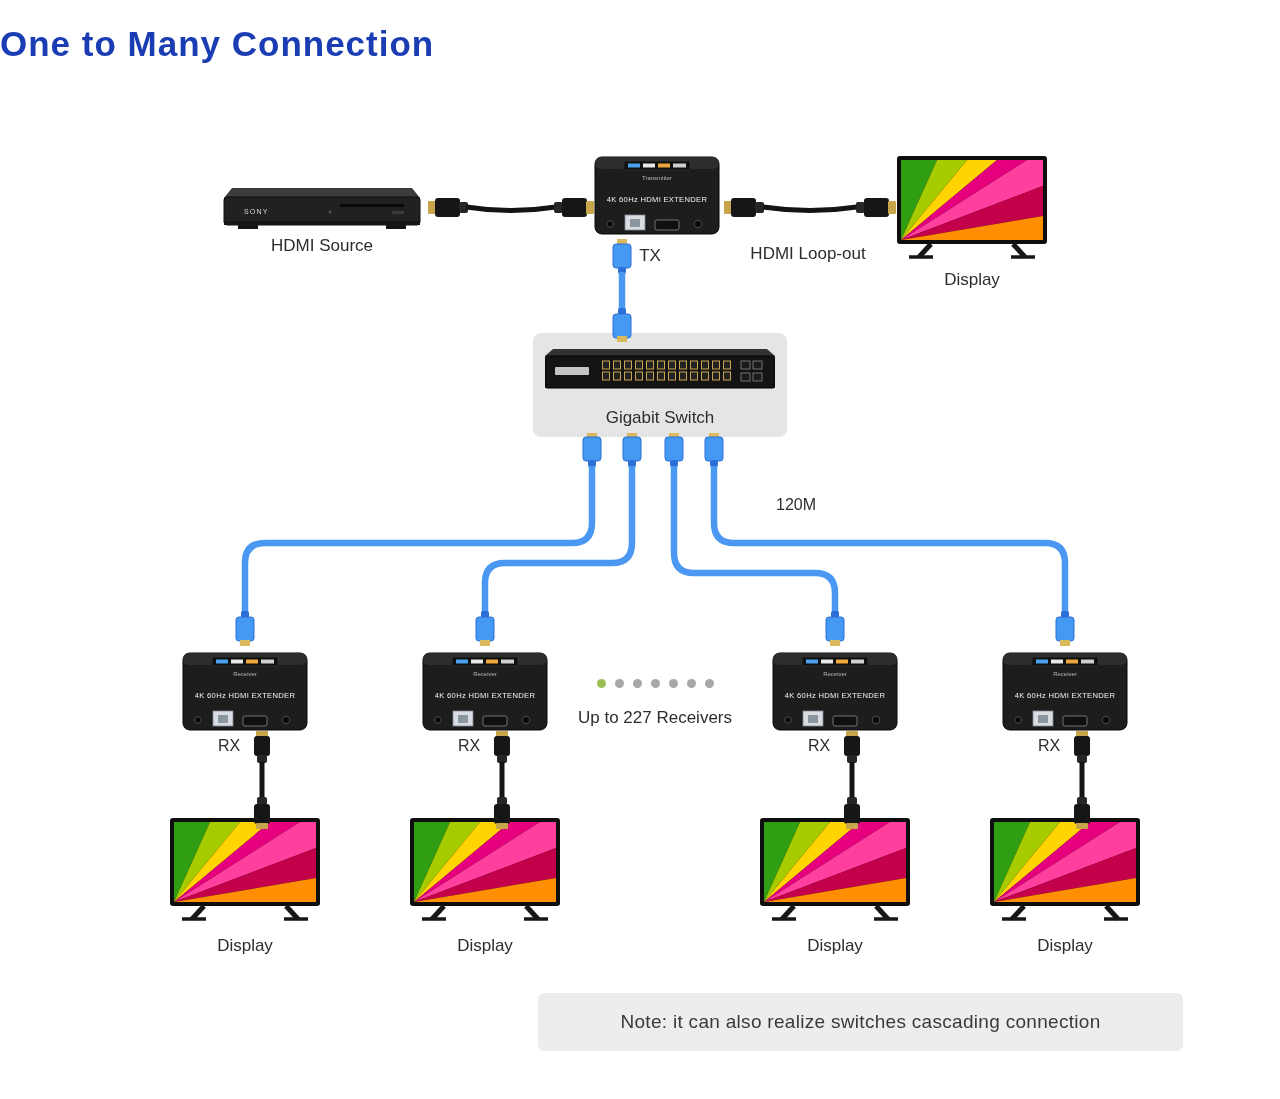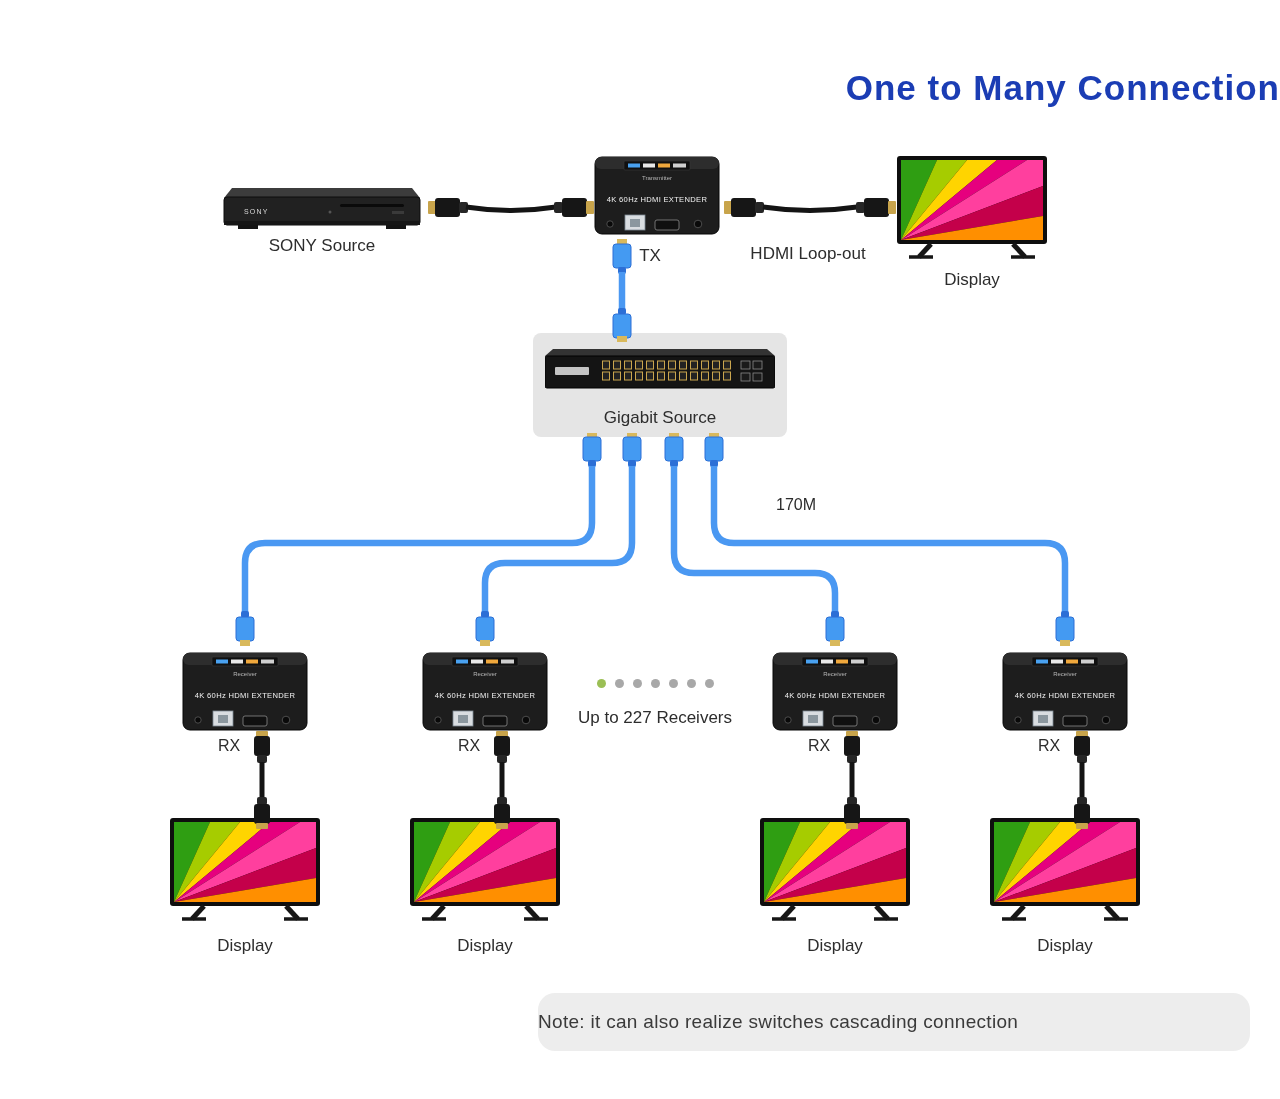--- a/index.html
+++ b/index.html
@@ -1,28 +1,28 @@
 <!DOCTYPE html>
 <html><head>
 <meta charset="utf-8">
 <style>
   html,body{margin:0;padding:0;background:#fff;font-family:"Liberation Sans",sans-serif;}
   .canvas{position:relative;width:1280px;height:1099px;background:#fff;overflow:hidden;}
-  .title{position:absolute;left:0;right:0;top:24px;text-align:right;
-         font-size:35px;font-weight:600;letter-spacing:1px;color:#1b3db4;margin-top:44px;}
+  .title{position:absolute;left:0;right:0;top:24px;text-align:left;
+         font-size:35px;font-weight:600;letter-spacing:1px;color:#1b3db4;}
   .lbl{position:absolute;transform:translateX(-50%);font-size:17px;color:#2d2d2d;white-space:nowrap;}
   .lbl.small{font-size:16px;}
   .abs{position:absolute;}
   .panel{position:absolute;left:533px;top:333px;width:254px;height:104px;background:#e5e5e5;border-radius:8px;}
   .overlay{position:absolute;left:0;top:0;width:1280px;height:1099px;pointer-events:none;}
   .dots{position:absolute;left:597px;top:679px;display:flex;gap:9px;}
   .dots span{width:9px;height:9px;border-radius:50%;background:#a8a8a8;}
   .dots span:first-child{background:#9bbf55;}
-  .note{position:absolute;left:538px;top:993px;width:712px;height:58px;background:#ededed;
-        border-radius:17px;display:flex;align-items:center;justify-content:flex-start;
+  .note{position:absolute;left:538px;top:993px;width:645px;height:58px;background:#ededed;
+        border-radius:6px;display:flex;align-items:center;justify-content:center;
         font-size:19px;letter-spacing:.3px;color:#3a3a3a;}
   svg text{font-family:"Liberation Sans",sans-serif;}
 </style>
 </head>
 <body>
 
 <div class="canvas">
 
   <div class="title">One to Many Connection</div>
 
@@ -313,26 +313,26 @@
       <rect x="1076" y="731" width="12" height="6" rx="1" fill="#c8a44b"></rect>
       <rect x="1074" y="736" width="16" height="20" rx="3" fill="#161616"></rect>
       <rect x="1077" y="755" width="10" height="8" rx="2" fill="#262626"></rect>
       <path d="M1082 762 L1082 800" stroke="#141414" stroke-width="5"></path>
       <rect x="1077" y="797" width="10" height="8" rx="2" fill="#262626"></rect>
       <rect x="1074" y="804" width="16" height="20" rx="3" fill="#161616"></rect>
       <rect x="1076" y="823" width="12" height="6" rx="1" fill="#c8a44b"></rect>
     </g>
   </svg>
 
-  <div class="lbl" style="left:322px;top:236px">SONY Source</div>
+  <div class="lbl" style="left:322px;top:236px">HDMI Source</div>
   <div class="lbl" style="left:650px;top:246px">TX</div>
   <div class="lbl" style="left:808px;top:244px">HDMI Loop-out</div>
   <div class="lbl" style="left:972px;top:270px">Display</div>
-  <div class="lbl" style="left:660px;top:408px;font-weight:500">Gigabit Source</div>
-  <div class="lbl small" style="left:776px;top:496px;transform:none">170M</div>
+  <div class="lbl" style="left:660px;top:408px;font-weight:500">Gigabit Switch</div>
+  <div class="lbl small" style="left:776px;top:496px;transform:none">120M</div>
 
   <div class="dots">
     <span></span>
       <span></span>
       <span></span>
       <span></span>
       <span></span>
       <span></span>
       <span></span>
   </div>

